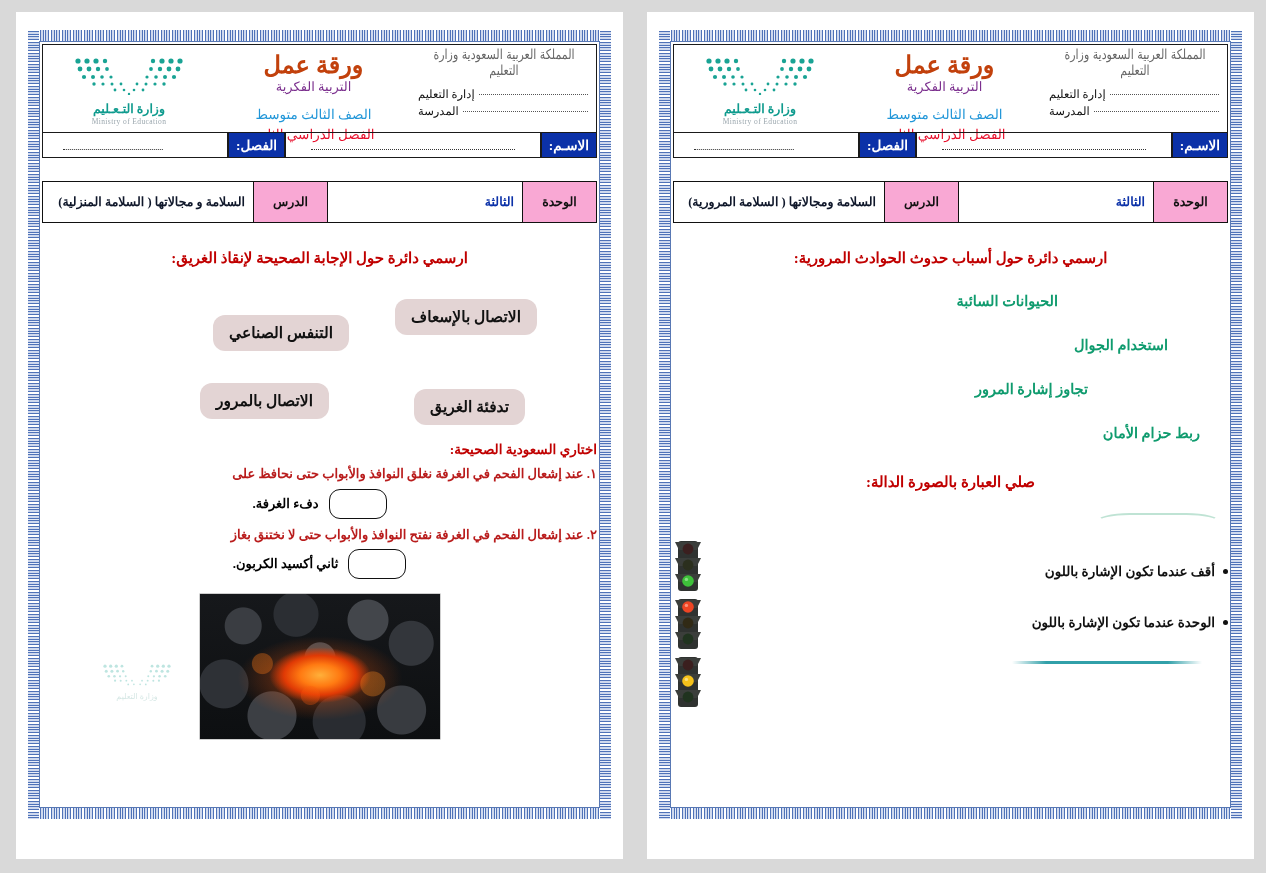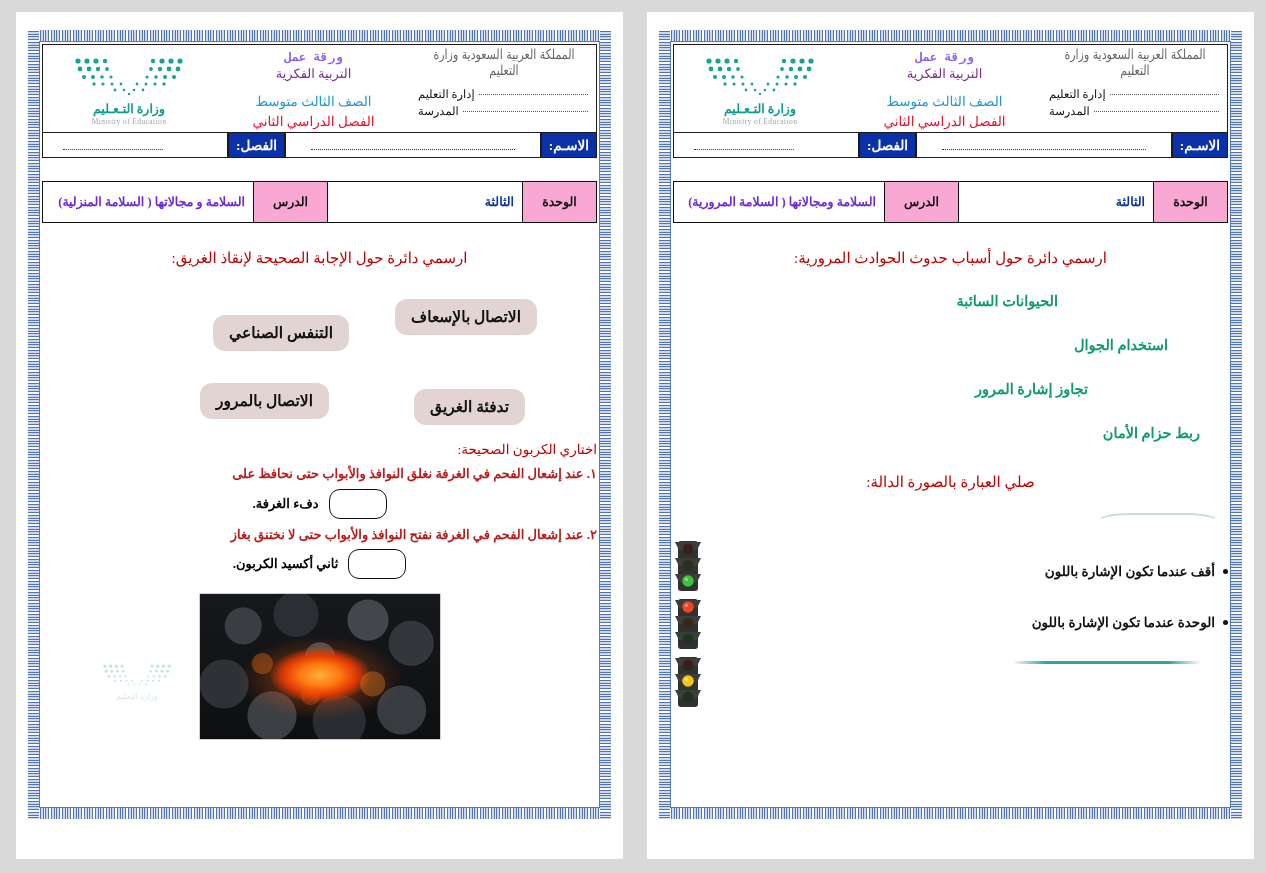--- a/index.html
+++ b/index.html
@@ -102,21 +102,21 @@
   }
   .emblem-lines div{
     display:flex;align-items:baseline;gap:4px;
     justify-content:flex-start;flex-direction:row-reverse;
   }
   .dotfill{
     flex:1;border-bottom:1px dotted #555;
     transform:translateY(-3px);
   }
   .title-col{text-align:center;flex:1;padding-top:3px;}
-  .t-main{font-size:12px;font-weight:700;color:#8b5cf6;line-height:1.1;font-family:Liberation Mono, monospace;}
+  .t-main{font-size:24px;font-weight:700;color:#c2410c;line-height:1.1;}
   .t-sub1{font-size:13px;font-weight:400;color:#7b2f8e;margin-top:1px;}
   .t-sub2{font-size:13.5px;font-weight:400;color:#2196d8;margin-top:11px;}
   .t-sub3{font-size:13.5px;font-weight:400;color:#e8112d;margin-top:3px;}
   .logo-col{width:160px;text-align:center;padding-top:6px;}
   .moe-wordmark{
     font-size:12.5px;font-weight:700;color:#0f9b8e;
     letter-spacing:1px;margin-top:2px;
   }
   .moe-sub{font-size:7.5px;color:#9aa6ad;letter-spacing:.4px;}
   
@@ -144,24 +144,24 @@
   }
   .ut-cell{
     border-left:1px solid #111;box-sizing:border-box;
     display:flex;align-items:center;
     font-size:12.5px;font-weight:700;padding:4px 8px;
     min-height:40px;
   }
   .ut-cell:last-child{border-left:none;}
   .ut-head{background:#f9a8d4;justify-content:center;color:#111;width:74px;flex:0 0 74px;}
   .ut-val{flex:1;color:#0b31a8;justify-content:flex-start;}
-  .ut-lesson{width:210px;flex:0 0 210px;color:#6d28d9;line-height:1.35;justify-content:flex-start;}
+  .ut-lesson{width:210px;flex:0 0 210px;color:#0f172a;line-height:1.35;justify-content:flex-start;}
   
   .prompt{
-    color:#c00000;font-weight:400;font-size:15px;
+    color:#c00000;font-weight:700;font-size:15px;
     text-align:center;margin-top:26px;
   }
   .prompt.left{text-align:right;font-size:13.5px;margin-top:8px;}
   
   .pill-grid{margin-top:26px;position:relative;height:140px;}
   .pill{
     position:absolute;background:#e3d4d4;border-radius:12px;
     color:#111;font-weight:700;font-size:15.5px;
     padding:9px 16px;text-align:center;white-space:nowrap;
   }
@@ -503,21 +503,21 @@
 
       <div class="prompt">ارسمي دائرة حول الإجابة الصحيحة لإنقاذ الغريق:</div>
 
       <div class="pill-grid">
         <div class="pill" style="right:60px;top:6px;">الاتصال بالإسعاف</div>
         <div class="pill" style="right:248px;top:22px;">التنفس الصناعي</div>
         <div class="pill" style="right:72px;top:96px;">تدفئة الغريق</div>
         <div class="pill" style="right:268px;top:90px;">الاتصال بالمرور</div>
       </div>
 
-      <div class="prompt left">اختاري الكربون الصحيحة:</div>
+      <div class="prompt left">اختاري السعودية الصحيحة:</div>
 
       <div class="qblock">
         <div class="qline">١. عند إشعال الفحم في الغرفة نغلق النوافذ والأبواب حتى نحافظ على</div>
         <div class="ansrow">
           <div class="blankbox"></div>
           <span class="tail">دفء الغرفة.</span>
         </div>
       </div>
 
       <div class="qblock">

